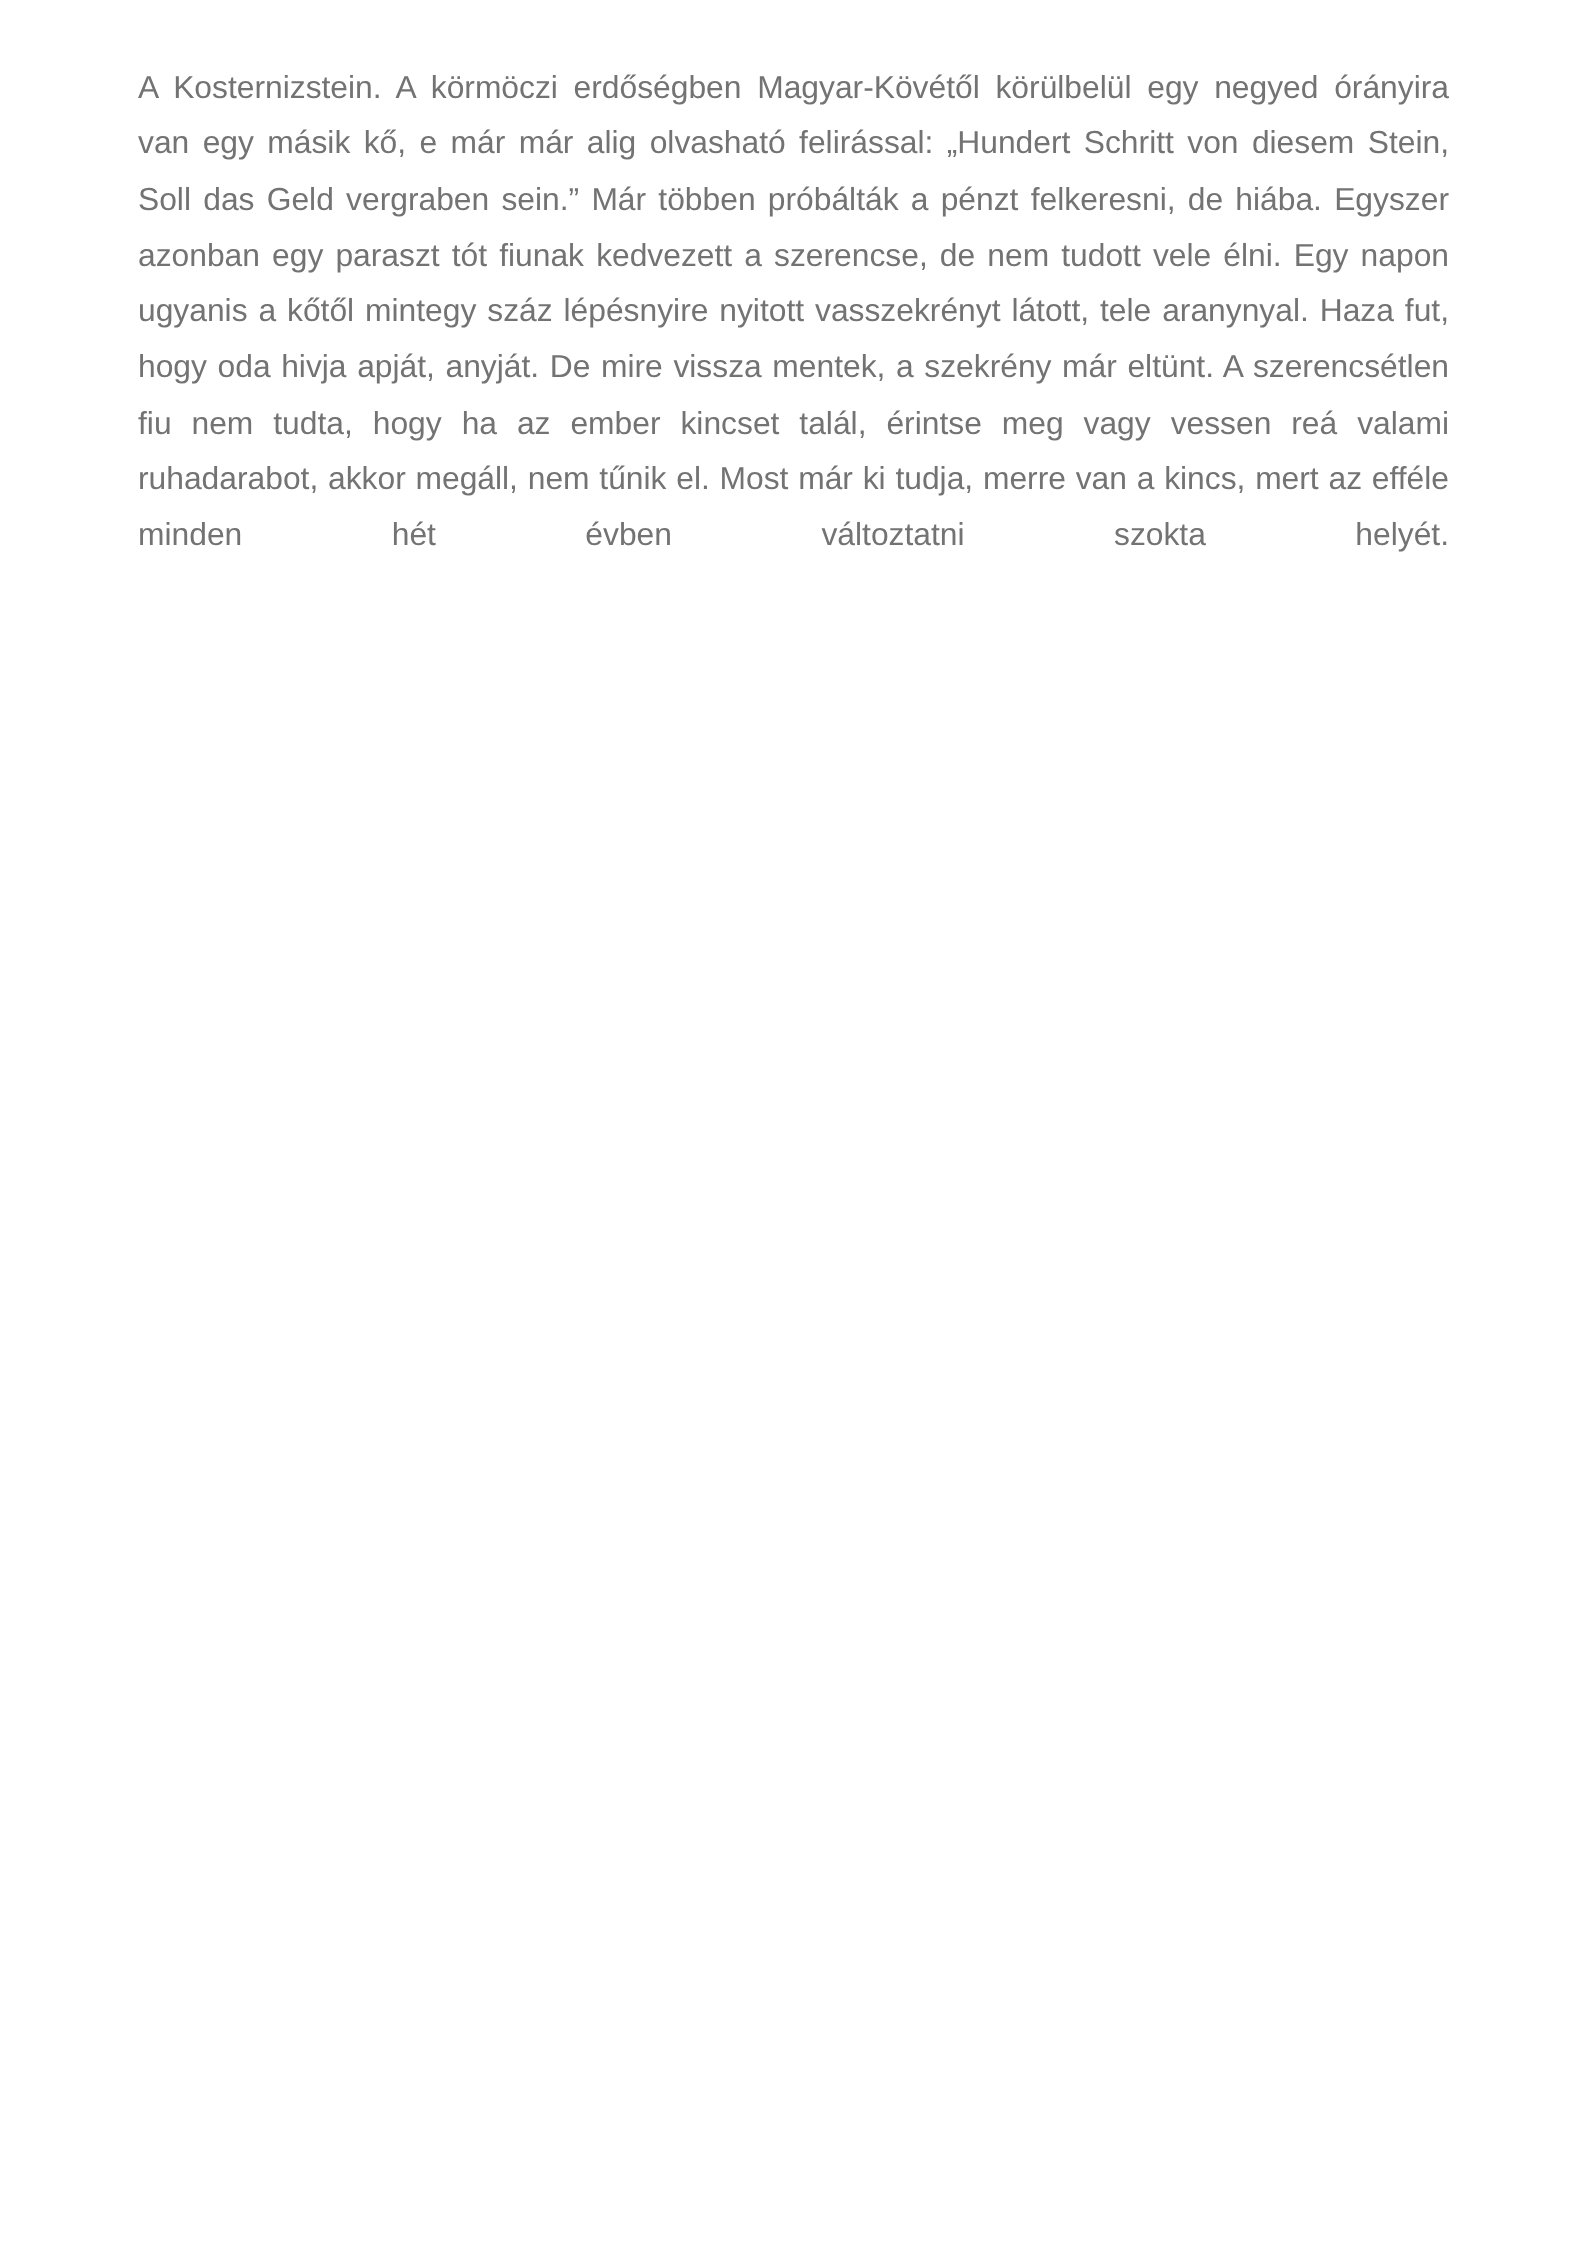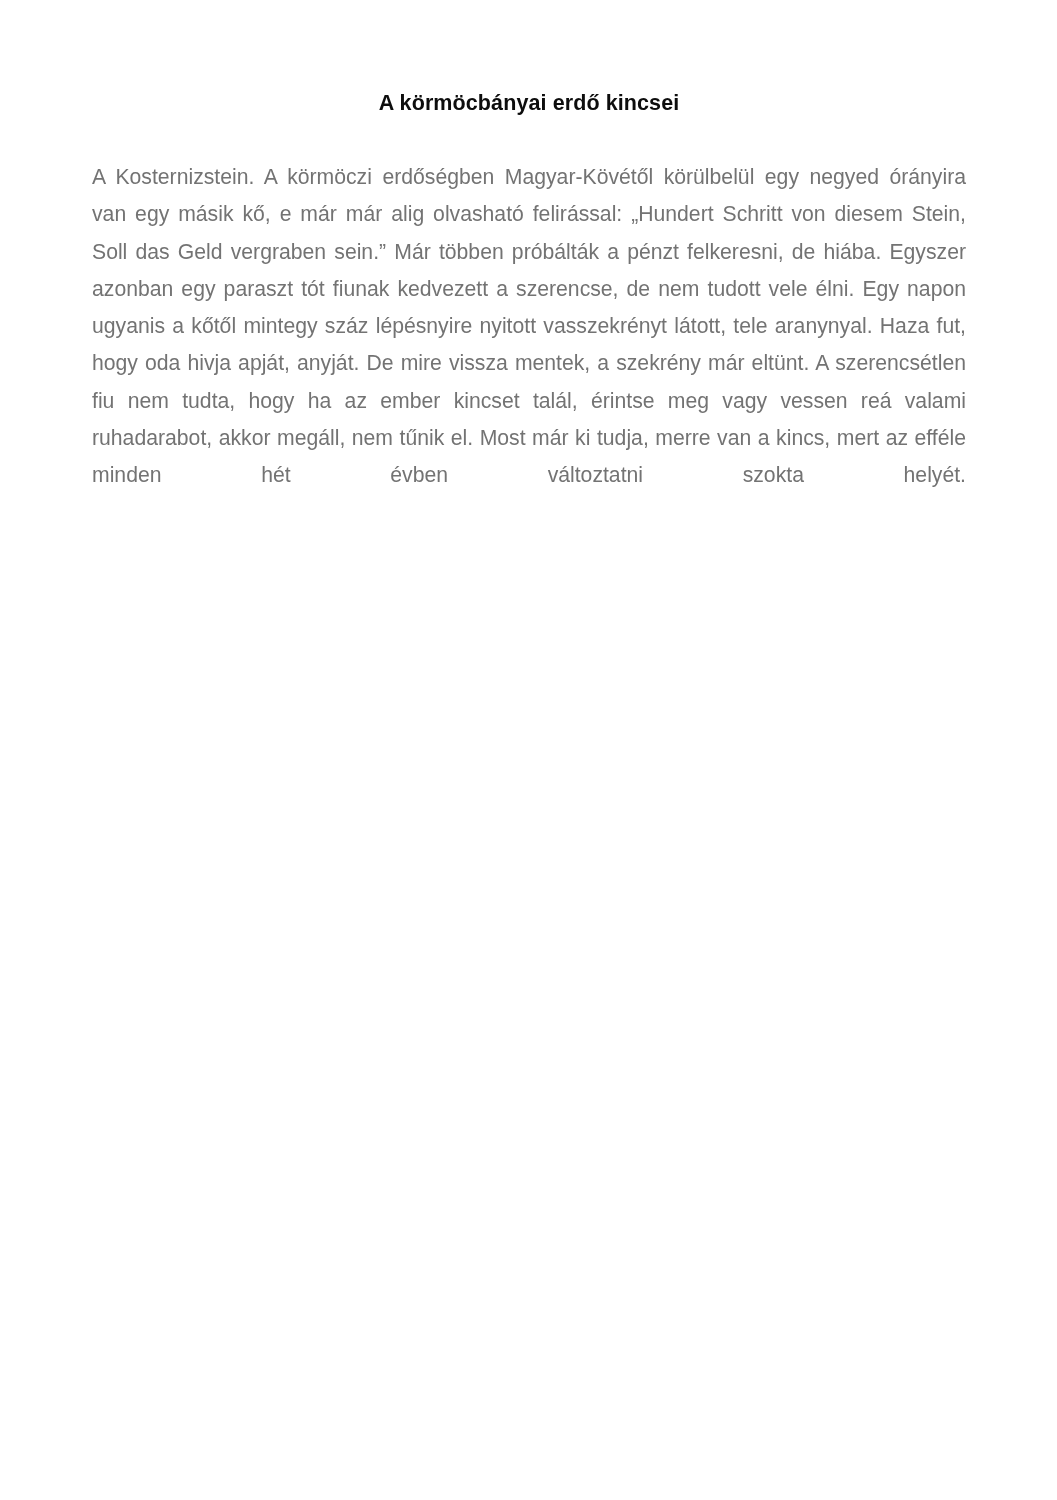--- a/index.html
+++ b/index.html
@@ -77,21 +77,20 @@
     background: #ffffff;
   }
 </style>
 </head>
 <body>
 
 <div class="page">
 
   <div class="doc-body">
 
-    <h1 class="doc-title">A körmöcbányai erdő kincsei</h1>
 
     <p class="doc-paragraph">A Kosternizstein. A körmöczi erdőségben Magyar-Kövétől körülbelül egy negyed órányira van egy másik kő, e már már alig olvasható felirással: „Hundert Schritt von diesem Stein, Soll das Geld vergraben sein.” Már többen próbálták a pénzt felkeresni, de hiába. Egyszer azonban egy paraszt tót fiunak kedvezett a szerencse, de nem tudott vele élni. Egy napon ugyanis a kőtől mintegy száz lépésnyire nyitott vasszekrényt látott, tele aranynyal. Haza fut, hogy oda hivja apját, anyját. De mire vissza mentek, a szekrény már eltünt. A szerencsétlen fiu nem tudta, hogy ha az ember kincset talál, érintse meg vagy vessen reá valami ruhadarabot, akkor megáll, nem tűnik el. Most már ki tudja, merre van a kincs, mert az efféle minden hét évben változtatni szokta helyét.</p>
 
   </div>
 
   <div class="page-blank-area"></div>
 
 </div>
 
 </body></html>

